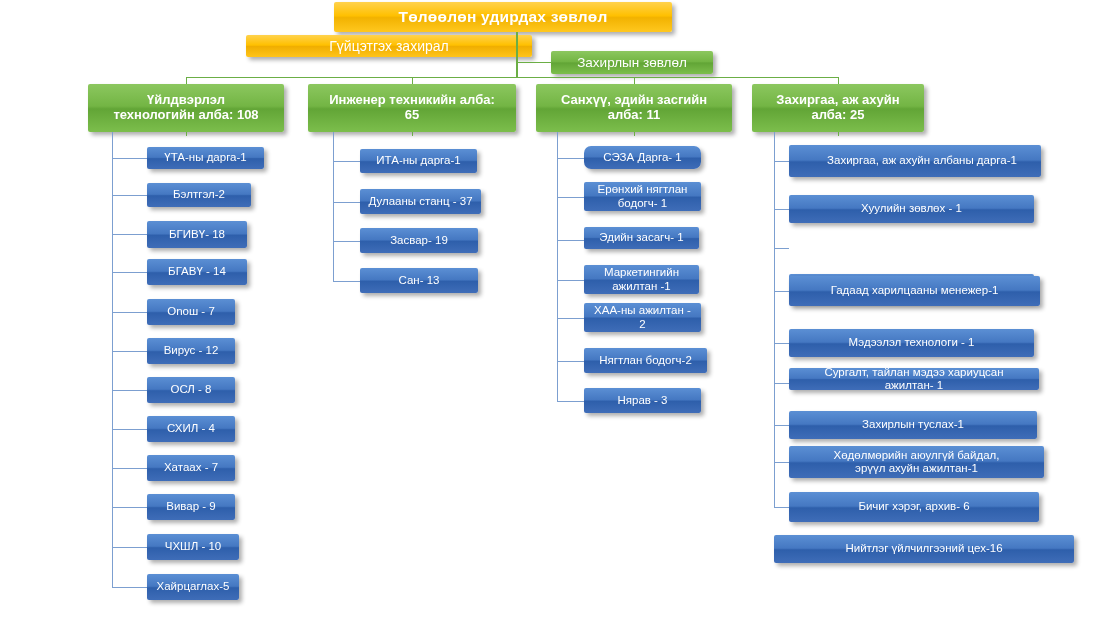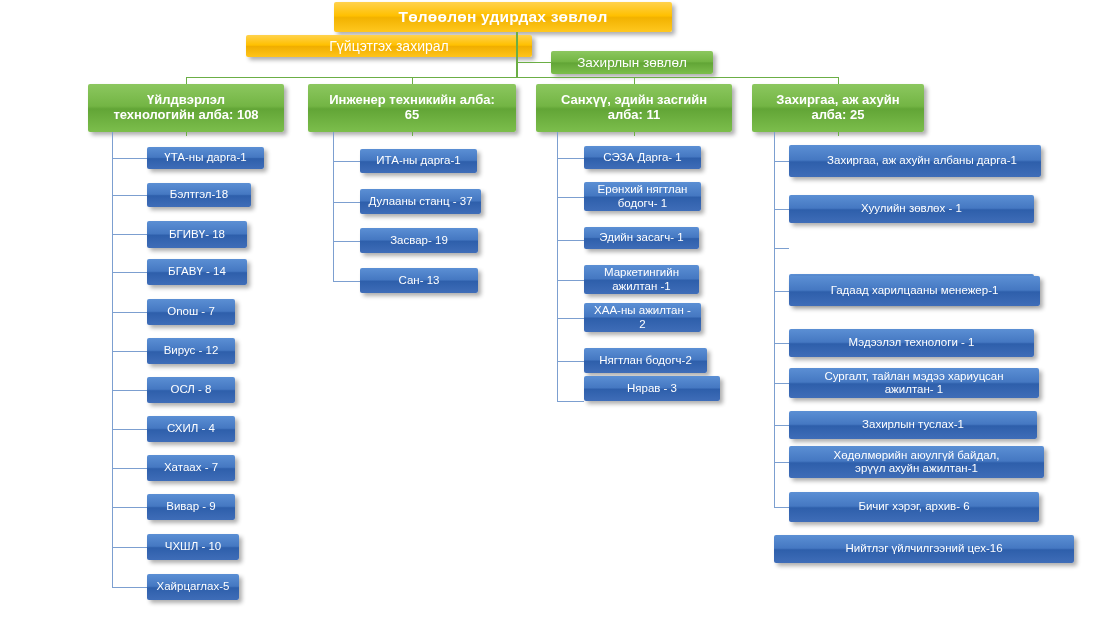--- a/index.html
+++ b/index.html
@@ -76,21 +76,21 @@
     <div class="ln ln-h" style="left: 516px; top: 62px; width: 36px; height: 1px;"></div>
     <div class="ln ln-h" style="left: 186px; top: 77px; width: 652px; height: 1px;"></div>
     <div class="ln ln-v" style="left: 186px; top: 77px; width: 1px; height: 7px;"></div>
     <div class="node green" style="left: 88px; top: 84px; width: 196px; height: 48px; font-size: 13px;">Үйлдвэрлэл
 технологийн алба: 108</div>
     <div class="ln-b ln-v" style="left: 112px; top: 132px; width: 1px; height: 455px;"></div>
     <div class="ln ln-v" style="left: 186px; top: 132px; width: 1px; height: 4px;"></div>
     <div class="ln-b ln-h" style="left: 112px; top: 158px; width: 35px; height: 1px;"></div>
     <div class="node blue" style="left: 147px; top: 147px; width: 117px; height: 22px;">ҮТА-ны дарга-1</div>
     <div class="ln-b ln-h" style="left: 112px; top: 195px; width: 35px; height: 1px;"></div>
-    <div class="node blue" style="left: 147px; top: 183px; width: 104px; height: 24px;">Бэлтгэл-18</div>
+    <div class="node blue" style="left: 147px; top: 183px; width: 104px; height: 24px;">Бэлтгэл-2</div>
     <div class="ln-b ln-h" style="left: 112px; top: 234px; width: 35px; height: 1px;"></div>
     <div class="node blue" style="left: 147px; top: 221px; width: 100px; height: 27px;">БГИВҮ- 18</div>
     <div class="ln-b ln-h" style="left: 112px; top: 272px; width: 35px; height: 1px;"></div>
     <div class="node blue" style="left: 147px; top: 259px; width: 100px; height: 26px;">БГАВҮ - 14</div>
     <div class="ln-b ln-h" style="left: 112px; top: 312px; width: 35px; height: 1px;"></div>
     <div class="node blue" style="left: 147px; top: 299px; width: 88px; height: 26px;">Оnош - 7</div>
     <div class="ln-b ln-h" style="left: 112px; top: 351px; width: 35px; height: 1px;"></div>
     <div class="node blue" style="left: 147px; top: 338px; width: 88px; height: 26px;">Вирус - 12</div>
     <div class="ln-b ln-h" style="left: 112px; top: 390px; width: 35px; height: 1px;"></div>
     <div class="node blue" style="left: 147px; top: 377px; width: 88px; height: 26px;">ОСЛ - 8</div>
@@ -116,53 +116,53 @@
     <div class="ln-b ln-h" style="left: 333px; top: 240.5px; width: 27px; height: 1px;"></div>
     <div class="node blue" style="left: 360px; top: 228px; width: 118px; height: 25px;">Засвар- 19</div>
     <div class="ln-b ln-h" style="left: 333px; top: 280.5px; width: 27px; height: 1px;"></div>
     <div class="node blue" style="left: 360px; top: 268px; width: 118px; height: 25px;">Сан- 13</div>
     <div class="ln ln-v" style="left: 634px; top: 77px; width: 1px; height: 7px;"></div>
     <div class="node green" style="left: 536px; top: 84px; width: 196px; height: 48px; font-size: 13px;">Санхүү, эдийн засгийн
 алба: 11</div>
     <div class="ln-b ln-v" style="left: 557px; top: 132px; width: 1px; height: 268.5px;"></div>
     <div class="ln ln-v" style="left: 634px; top: 132px; width: 1px; height: 4px;"></div>
     <div class="ln-b ln-h" style="left: 557px; top: 157.5px; width: 27px; height: 1px;"></div>
-    <div class="node blue" style="left: 584px; top: 146px; width: 117px; height: 23px;">СЭЗА Дарга- 1</div>
+    <div class="node blue" style="left: 584px; top: 146px; width: 117px; height: 23px; border-radius: 7px;">СЭЗА Дарга- 1</div>
     <div class="ln-b ln-h" style="left: 557px; top: 196.5px; width: 27px; height: 1px;"></div>
     <div class="node blue" style="left: 584px; top: 182px; width: 117px; height: 29px;">Ерөнхий нягтлан
 бодогч- 1</div>
     <div class="ln-b ln-h" style="left: 557px; top: 239.5px; width: 27px; height: 1px;"></div>
     <div class="node blue" style="left: 584px; top: 227px; width: 115px; height: 22px;">Эдийн засагч- 1</div>
     <div class="ln-b ln-h" style="left: 557px; top: 279.5px; width: 27px; height: 1px;"></div>
     <div class="node blue" style="left: 584px; top: 265px; width: 115px; height: 29px;">Маркетингийн
 ажилтан -1</div>
     <div class="ln-b ln-h" style="left: 557px; top: 317.5px; width: 27px; height: 1px;"></div>
     <div class="node blue" style="left: 584px; top: 303px; width: 117px; height: 29px;">ХАА-ны ажилтан -
 2</div>
     <div class="ln-b ln-h" style="left: 557px; top: 360.5px; width: 27px; height: 1px;"></div>
     <div class="node blue" style="left: 584px; top: 348px; width: 123px; height: 25px;">Нягтлан бодогч-2</div>
     <div class="ln-b ln-h" style="left: 557px; top: 400.5px; width: 27px; height: 1px;"></div>
-    <div class="node blue" style="left: 584px; top: 376px; width: 136px; height: 25px; text-align: center;">Нярав - 3</div>
+    <div class="node blue" style="left: 584px; top: 388px; width: 117px; height: 25px; text-align: center;">Нярав - 3</div>
     <div class="ln ln-v" style="left: 838px; top: 77px; width: 1px; height: 7px;"></div>
     <div class="node green" style="left: 752px; top: 84px; width: 172px; height: 48px; font-size: 13px;">Захиргаа, аж ахуйн
 алба: 25</div>
     <div class="ln-b ln-v" style="left: 774px; top: 132px; width: 1px; height: 375px;"></div>
     <div class="ln ln-v" style="left: 838px; top: 132px; width: 1px; height: 4px;"></div>
     <div class="ln-b ln-h" style="left: 774px; top: 161px; width: 15px; height: 1px;"></div>
     <div class="node blue" style="left: 789px; top: 145px; width: 252px; height: 32px; padding-left: 20px;">Захиргаа, аж ахуйн албаны дарга-1</div>
     <div class="ln-b ln-h" style="left: 774px; top: 209px; width: 15px; height: 1px;"></div>
     <div class="node blue" style="left: 789px; top: 195px; width: 245px; height: 28px;">Хуулийн зөвлөх - 1</div>
     <div class="ln-b ln-h" style="left: 774px; top: 248px; width: 15px; height: 1px;"></div>
     <div class="node blue" style="left: 789px; top: 234px; width: 245px; height: 28px; margin-top: 40px;">Хүний нөөцийн менежер- 1</div>
     <div class="ln-b ln-h" style="left: 774px; top: 291px; width: 15px; height: 1px;"></div>
     <div class="node blue" style="left: 789px; top: 276px; width: 251px; height: 30px;">Гадаад харилцааны менежер-1</div>
     <div class="ln-b ln-h" style="left: 774px; top: 343px; width: 15px; height: 1px;"></div>
     <div class="node blue" style="left: 789px; top: 329px; width: 245px; height: 28px;">Мэдээлэл технологи - 1</div>
     <div class="ln-b ln-h" style="left: 774px; top: 383px; width: 15px; height: 1px;"></div>
-    <div class="node blue" style="left: 789px; top: 368px; width: 250px; height: 30px;">Сургалт, тайлан мэдээ хариуцсан
+    <div class="node blue" style="left: 789px; top: 368px; width: 250px; height: 22px;">Сургалт, тайлан мэдээ хариуцсан
 ажилтан- 1</div>
     <div class="ln-b ln-h" style="left: 774px; top: 425px; width: 15px; height: 1px;"></div>
     <div class="node blue" style="left: 789px; top: 411px; width: 248px; height: 28px;">Захирлын туслах-1</div>
     <div class="ln-b ln-h" style="left: 774px; top: 462px; width: 15px; height: 1px;"></div>
     <div class="node blue" style="left: 789px; top: 446px; width: 255px; height: 32px;">Хөдөлмөрийн аюулгүй байдал,
 эрүүл ахуйн ажилтан-1</div>
     <div class="ln-b ln-h" style="left: 774px; top: 507px; width: 15px; height: 1px;"></div>
     <div class="node blue" style="left: 789px; top: 492px; width: 250px; height: 30px;">Бичиг хэрэг, архив- 6</div>
     <div class="node blue" style="left: 774px; top: 535px; width: 300px; height: 28px;">Нийтлэг үйлчилгээний цех-16</div>
   </div>

